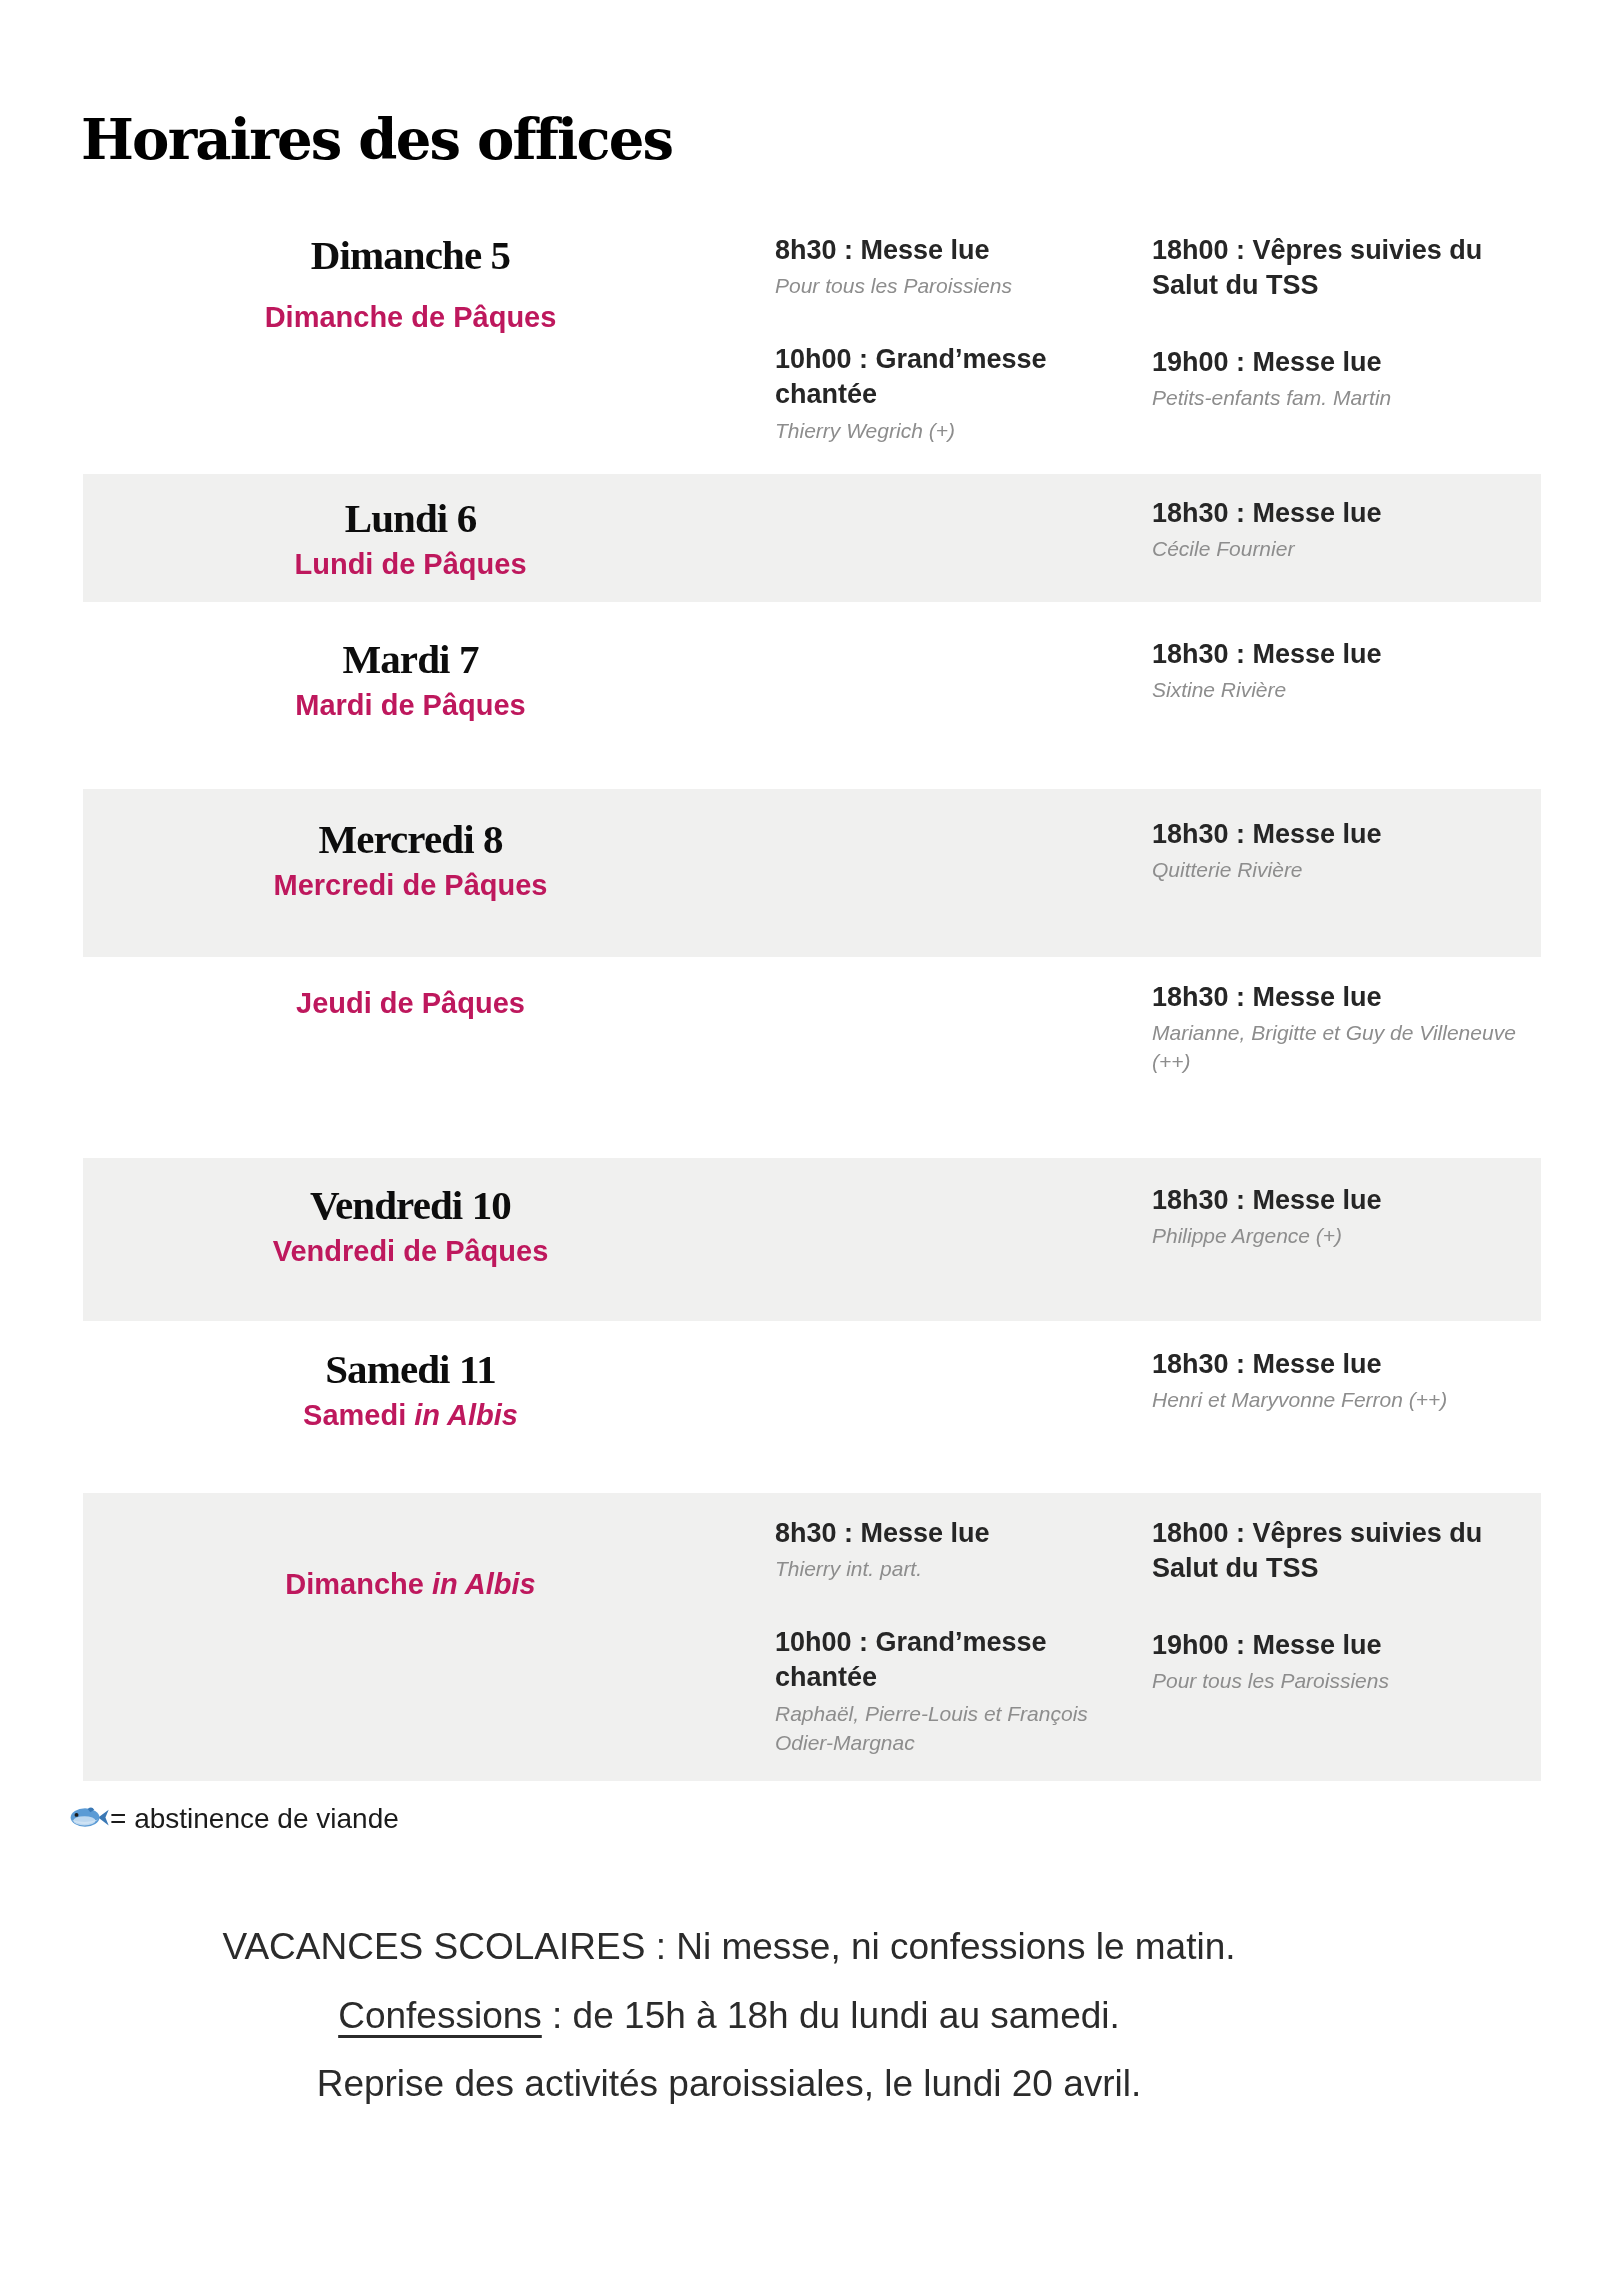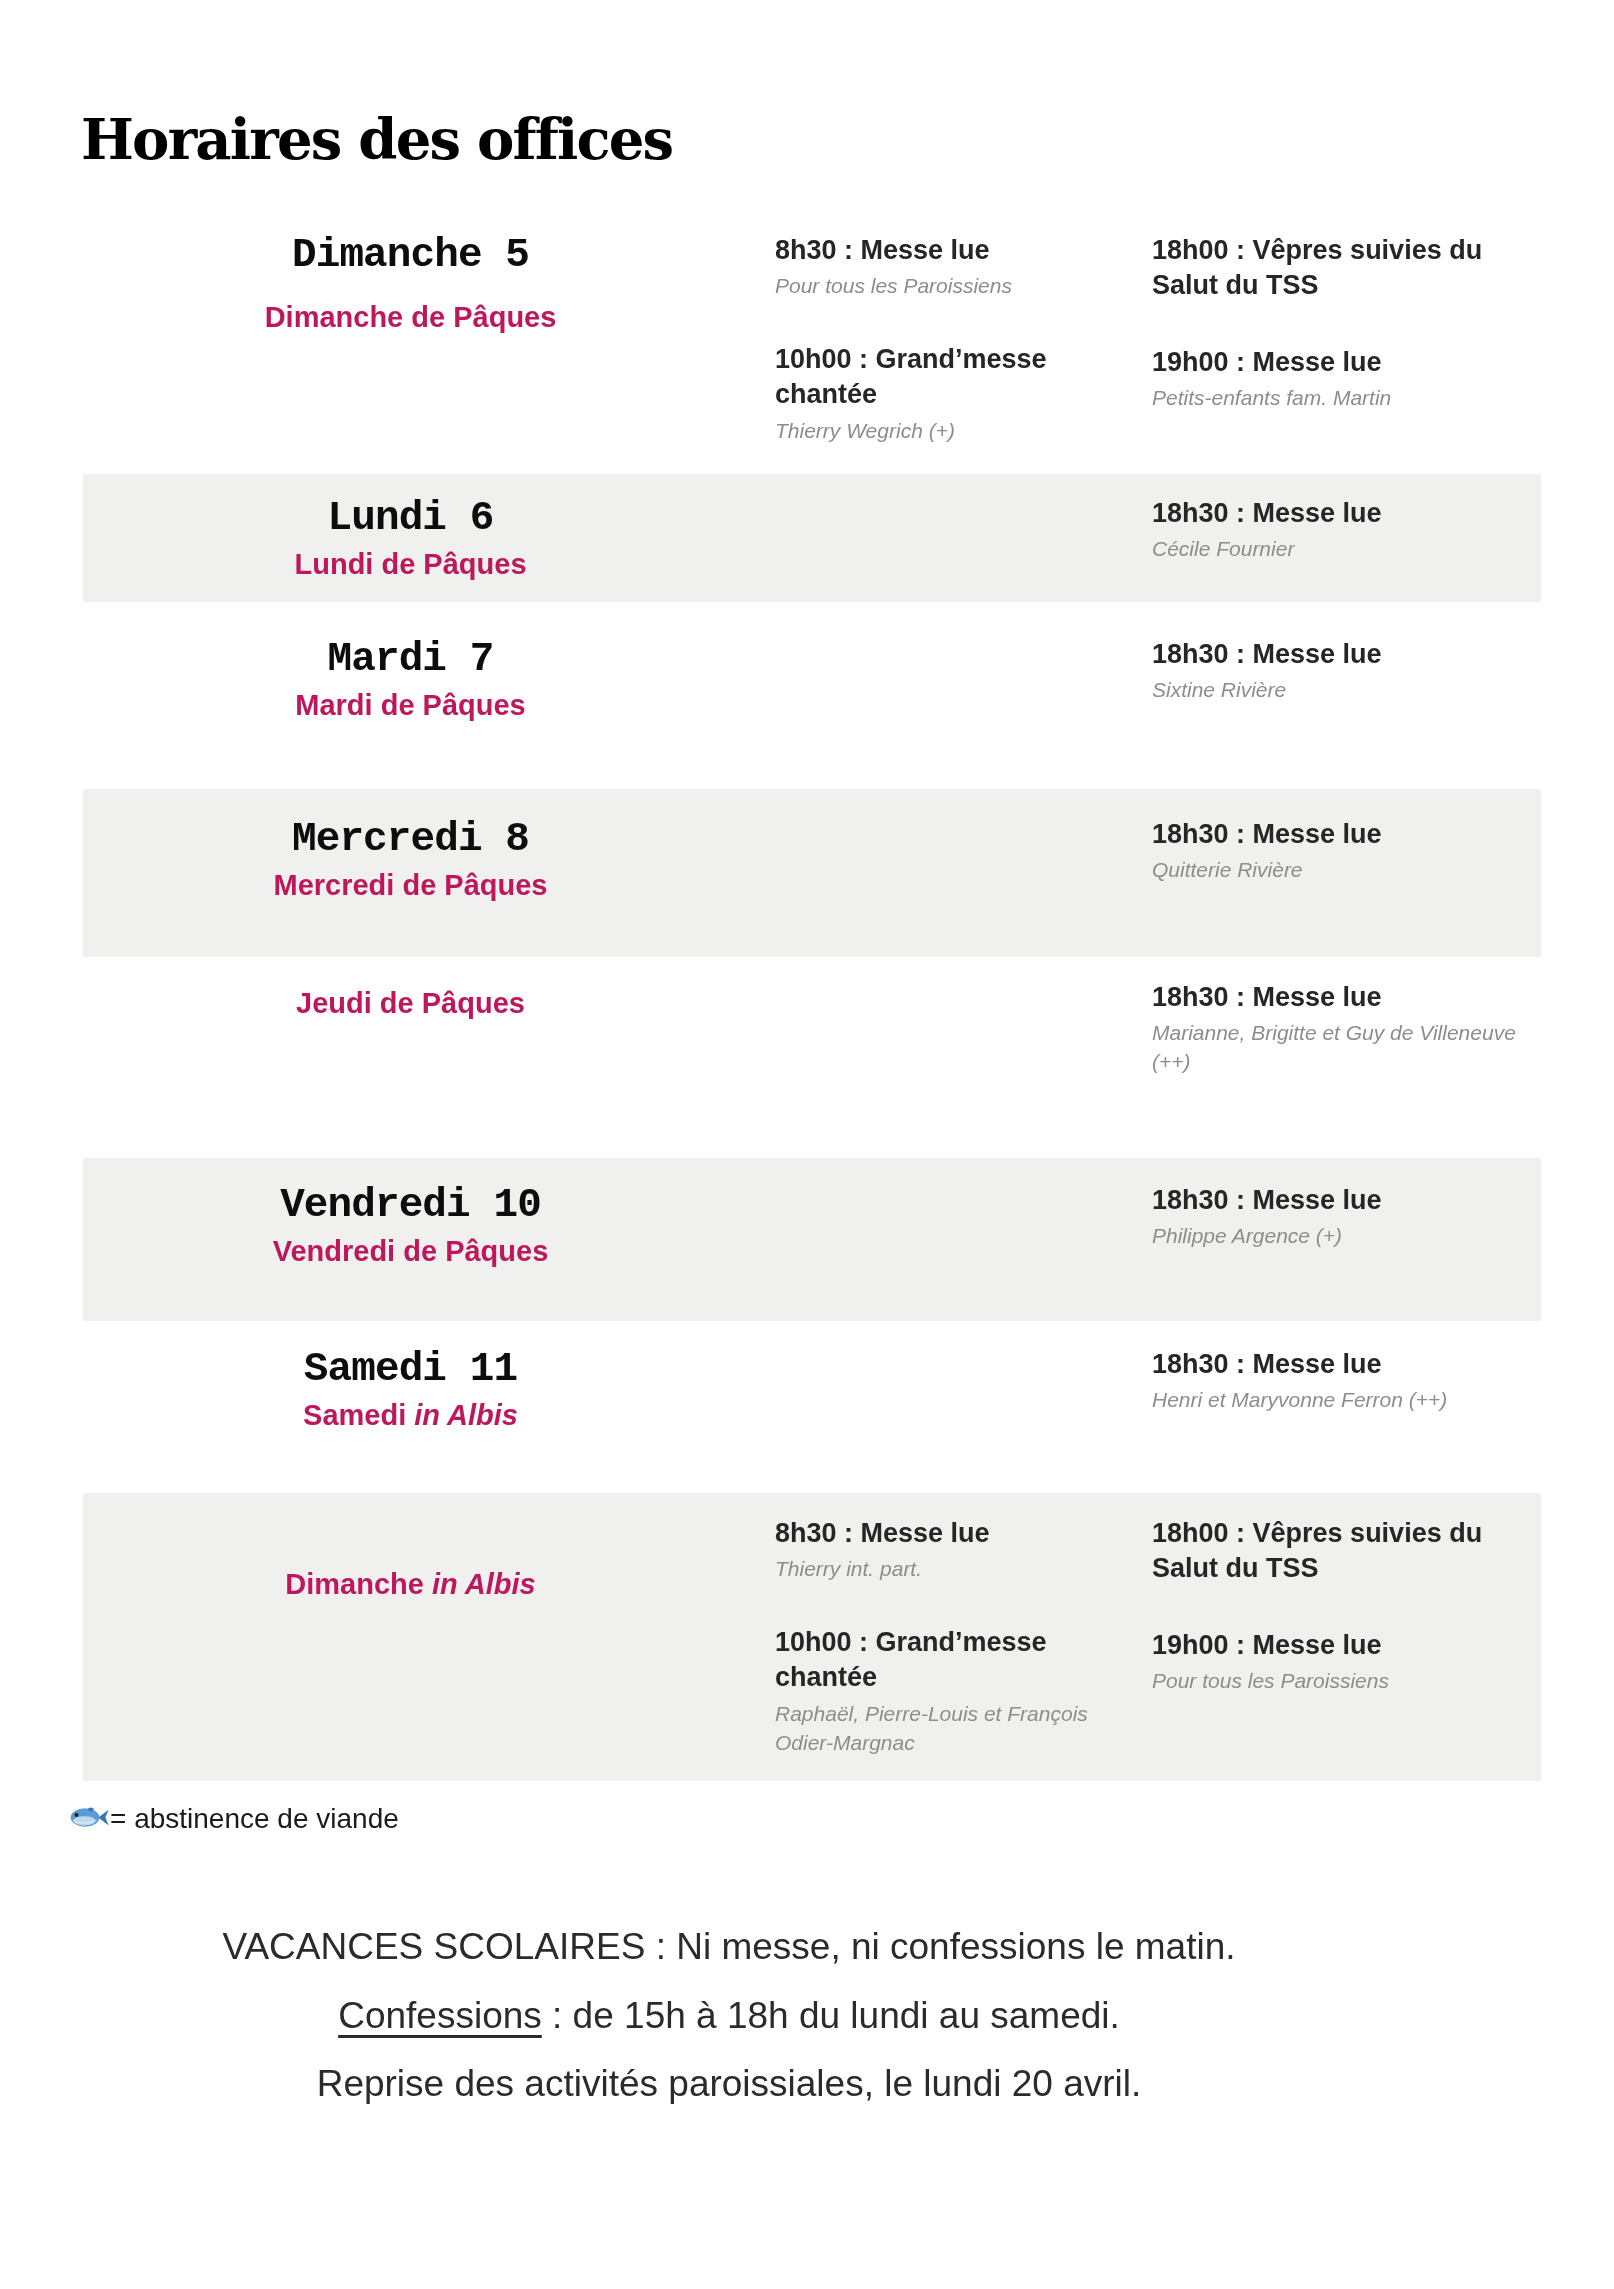--- a/index.html
+++ b/index.html
@@ -20,21 +20,21 @@
   .row-0{min-height:252px;padding-top:11px;}
   .row-1{min-height:128px;padding-top:22px;}
   .row-2{min-height:187px;padding-top:35px;}
   .row-3{min-height:168px;padding-top:28px;}
   .row-4{min-height:201px;padding-top:23px;}
   .row-5{min-height:163px;padding-top:25px;}
   .row-6{min-height:172px;padding-top:26px;}
   .row-7{min-height:288px;padding-top:23px;}
   .day-col{text-align:center;box-sizing:border-box;padding:0 18.5px;}
   .day-name{
-    font-family:Liberation Mono, monospace;font-weight:bold;font-size:41px;
+    font-family:Liberation Serif, serif;font-weight:bold;font-size:41px;
     color:#0d0d0d;letter-spacing:-0.9px;line-height:1.1;
   }
   .day-sub{font-size:29px;font-weight:bold;color:#be185d;margin-top:5.5px;line-height:1.2;}
   .row-0 .day-sub{margin-top:22px;}
   .row-7 .day-sub{margin-top:51px;}
   .day-sub .italic{font-style:italic;}
   .masses{box-sizing:border-box;padding-left:37px;padding-right:9.2px;}
   .entry{margin-bottom:41px;}
   .entry:last-child{margin-bottom:0;}
   .mass-time{font-size:27px;font-weight:bold;color:#262626;line-height:1.3;}

